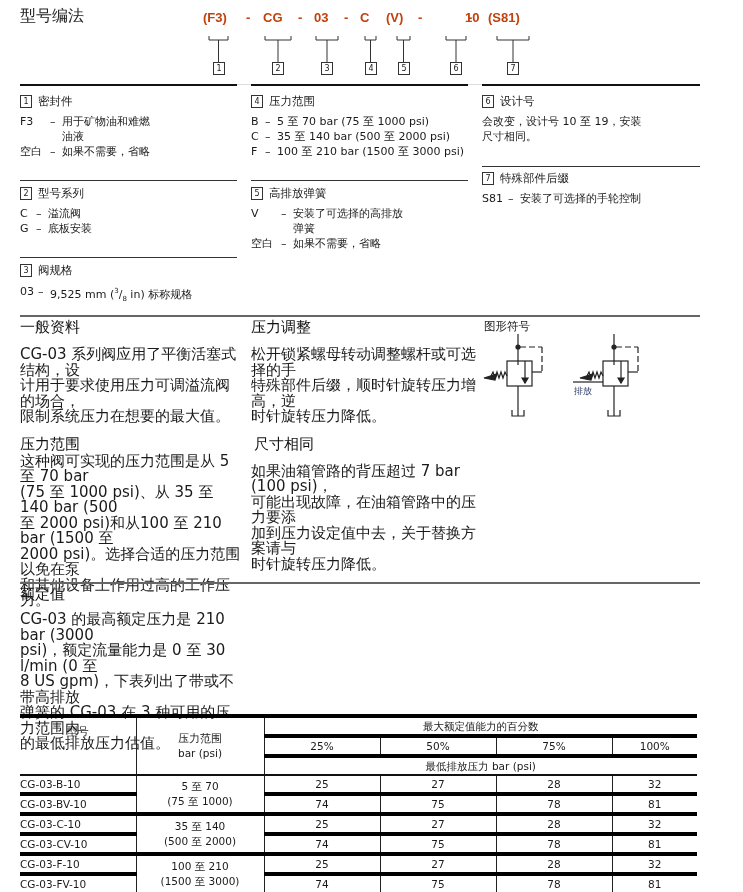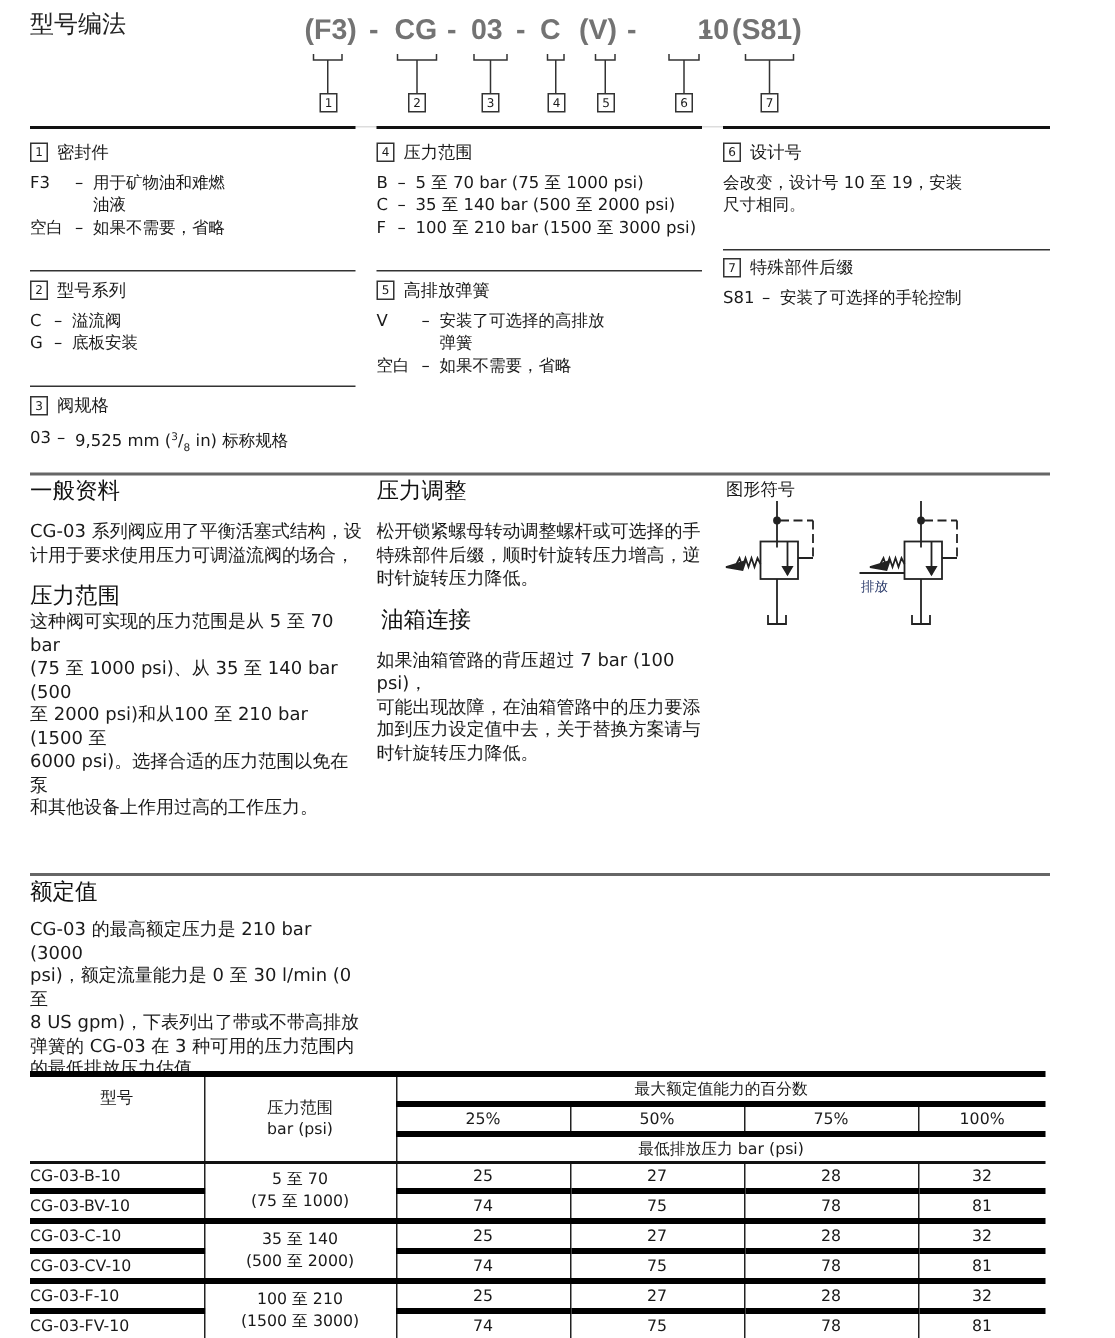--- a/index.html
+++ b/index.html
@@ -2,29 +2,29 @@
 <html><head>
 <meta charset="utf-8">
 <style>
   html, body { margin:0; padding:0; background:#fff; }
   body { width:743px; height:892px; position:relative; overflow:hidden;
          font-family:"DejaVu Sans","Liberation Sans",sans-serif; color:#1a1a1a; }
   .abs { position:absolute; }
   .hline { position:absolute; height:1px; background:#555; }
   .hline.thick { height:2px; background:#666; }
   .page-title { left:20px; top:6px; font-size:16px; color:#222; }
-  .model-code { top:10px; font-family:"Liberation Sans",sans-serif; font-weight:bold; font-size:19px; color:#737373; white-space:pre; }
+  .model-code { top:10px; font-family:"Liberation Sans",sans-serif; font-weight:bold; font-size:13px; color:#c2410c; white-space:pre; }
   .numbox { position:absolute; width:10px; height:11px; border:1px solid #333; font-size:8px; line-height:11px; text-align:center; background:#fff; }
   .sec-head { font-size:11.5px; display:flex; align-items:center; gap:6px; }
   .sec-head .nb { width:10px; height:11px; border:1px solid #333; font-size:8px; line-height:11px; text-align:center; }
   .txt { font-size:11px; line-height:15px; }
   .row { display:flex; }
   .row .k { flex:0 0 auto; }
   .big-head { font-size:15px; color:#111; }
-  .para { font-size:12px; line-height:15.5px; }
+  .para { font-size:15px; line-height:15.5px; }
   table.rt { position:absolute; left:20px; top:714px; width:677px; border-collapse:collapse; font-size:10.5px; }
   table.rt td { padding:0; height:16px; line-height:15px; text-align:center; }
   table.rt td.l { text-align:left; }
   .bt { border-top:4px solid #000000; }
   .btk { border-top:2px solid #111; }
   .bl { border-left:1px solid #222; }
   .bb { border-bottom:2px solid #111; }
 </style>
 </head>
 <body>
@@ -202,39 +202,40 @@
   </div>
 </div>
 
 <div class="hline thick" style="left:20px;top:315px;width:680px"></div>
 
 <div class="abs" style="left:20px;top:318px;width:222px">
   <div class="big-head">一般资料</div>
   <div class="para" style="margin-top:10px">
     <div>CG-03 系列阀应用了平衡活塞式结构，设</div>
     <div>计用于要求使用压力可调溢流阀的场合，</div>
+    <div>限制系统压力在想要的最大值。</div>
   </div>
   <div class="big-head" style="margin-top:10px">压力范围</div>
   <div class="para" style="">
     <div>这种阀可实现的压力范围是从 5 至 70 bar</div>
     <div>(75 至 1000 psi)、从 35 至 140 bar (500</div>
     <div>至 2000 psi)和从100 至 210 bar (1500 至</div>
-    <div>6000 psi)。选择合适的压力范围以免在泵</div>
+    <div>2000 psi)。选择合适的压力范围以免在泵</div>
     <div>和其他设备上作用过高的工作压力。</div>
   </div>
 </div>
 
 <div class="abs" style="left:251px;top:318px;width:225px">
   <div class="big-head">压力调整</div>
   <div class="para" style="margin-top:10px">
     <div>松开锁紧螺母转动调整螺杆或可选择的手</div>
     <div>特殊部件后缀，顺时针旋转压力增高，逆</div>
     <div>时针旋转压力降低。</div>
   </div>
-  <div class="big-head" style="margin-top:10px;padding-left:3px">油箱连接</div>
+  <div class="big-head" style="margin-top:10px;padding-left:3px">尺寸相同</div>
   <div class="para" style="margin-top:10px">
     <div>如果油箱管路的背压超过 7 bar (100 psi)，</div>
     <div>可能出现故障，在油箱管路中的压力要添</div>
     <div>加到压力设定值中去，关于替换方案请与</div>
     <div>时针旋转压力降低。</div>
   </div>
 </div>
 
 <div class="abs" style="left:484px;top:319px;font-size:11.5px">图形符号</div>
 <svg class="abs" style="left:475px;top:330px" width="200" height="95">

